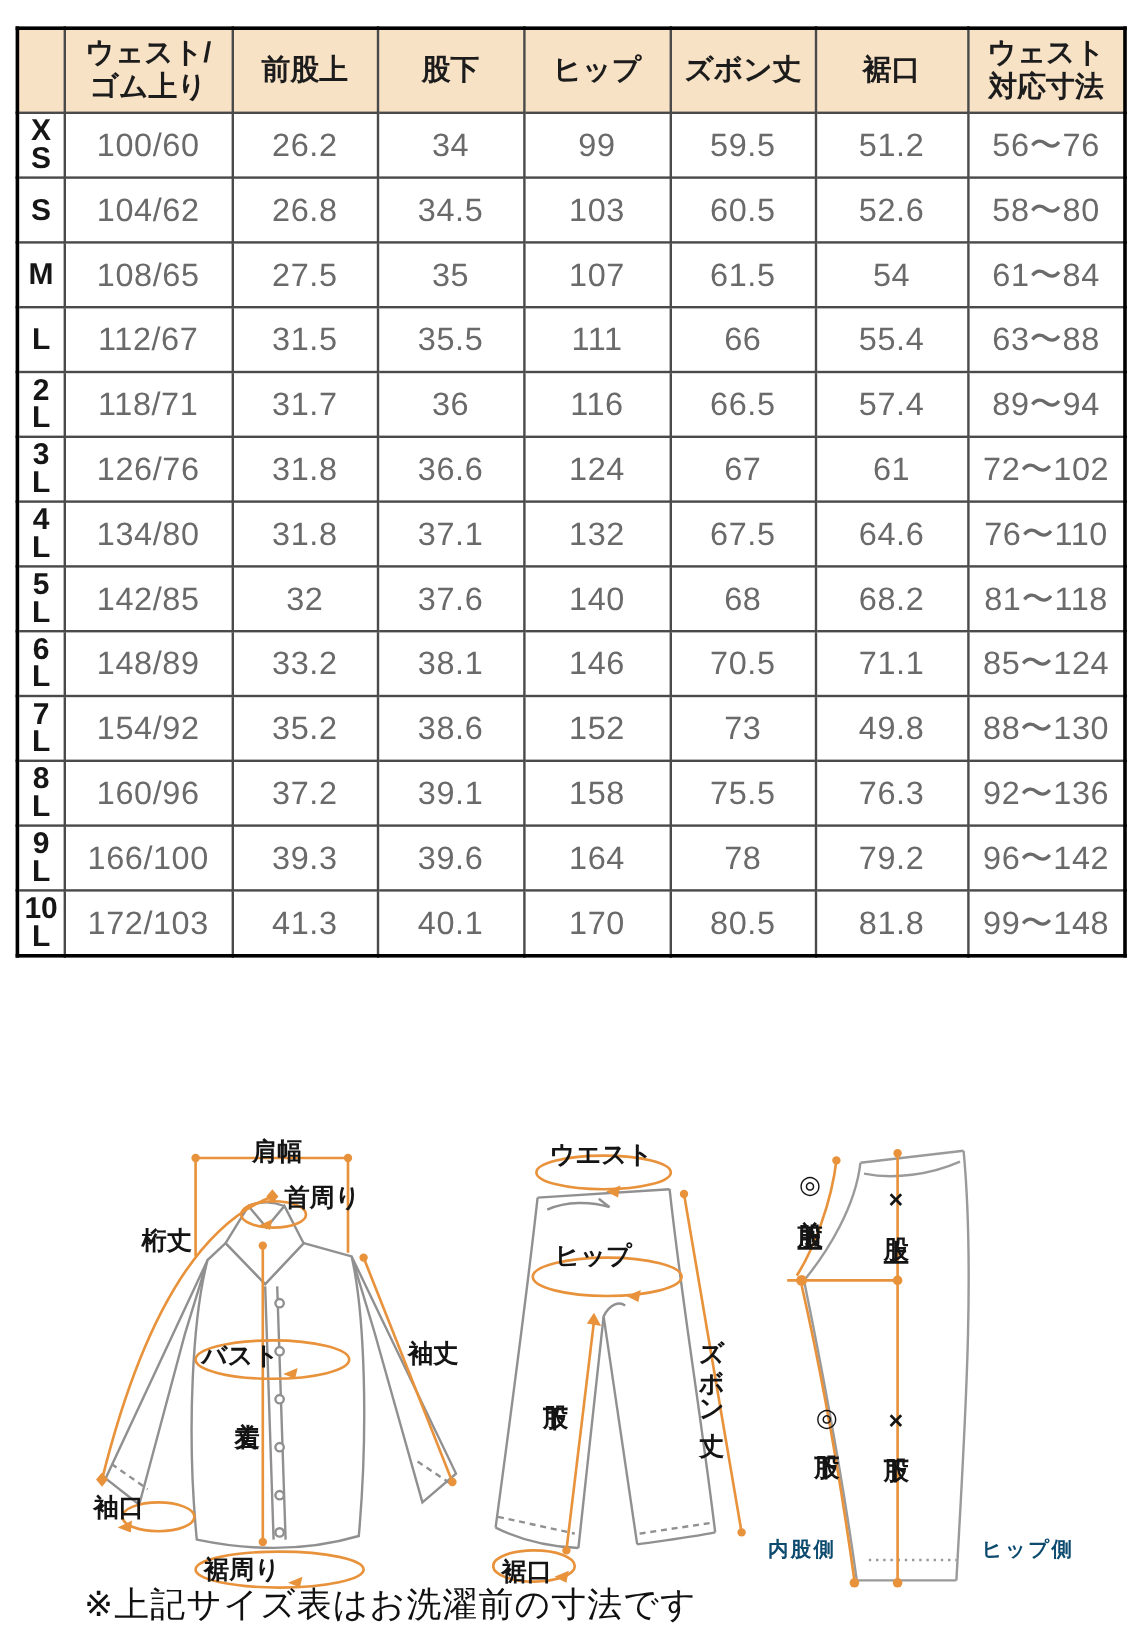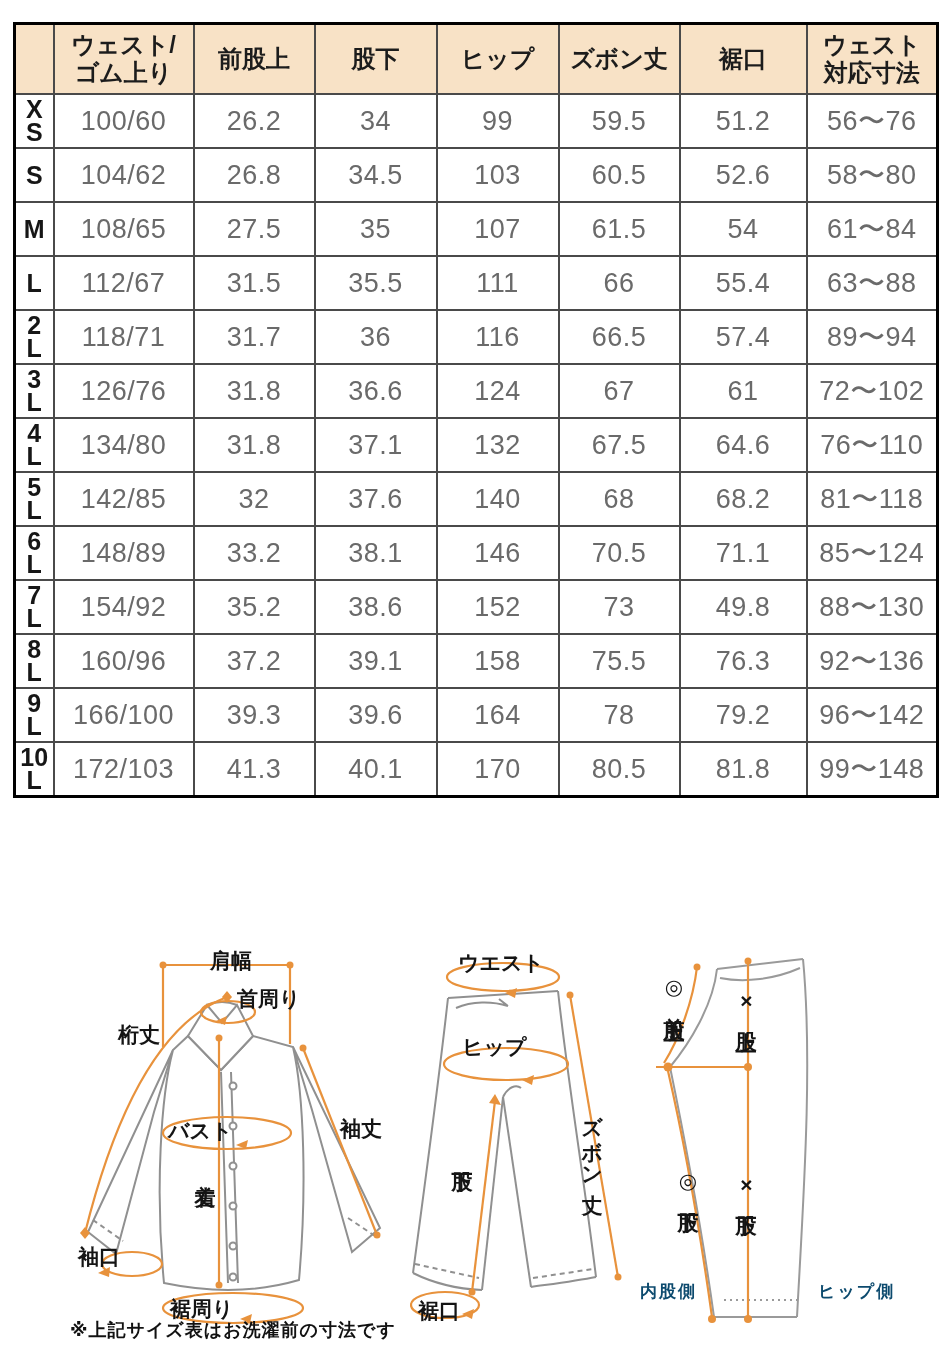--- a/index.html
+++ b/index.html
@@ -38,21 +38,21 @@
   .lbl{
     position:absolute;color:#141414;font-weight:700;font-size:21px;
     white-space:nowrap;line-height:1;
   }
   .lbl.v{
     writing-mode:vertical-rl;text-orientation:upright;letter-spacing:2px;
   }
   .lbl.gray{color:#0c4a6e;font-size:17px;letter-spacing:2px;}
   .note{
     position:absolute;left:70px;top:1318px;
-    color:#111;font-size:18px;font-weight:700;letter-spacing:1px;
+    color:#111;font-size:29px;font-weight:400;letter-spacing:1px;
   }
 </style>
 </head>
 <body>
 
 <table class="size-table">
   <colgroup>
     <col style="width:39px">
       <col style="width:140px">
       <col style="width:121px">

